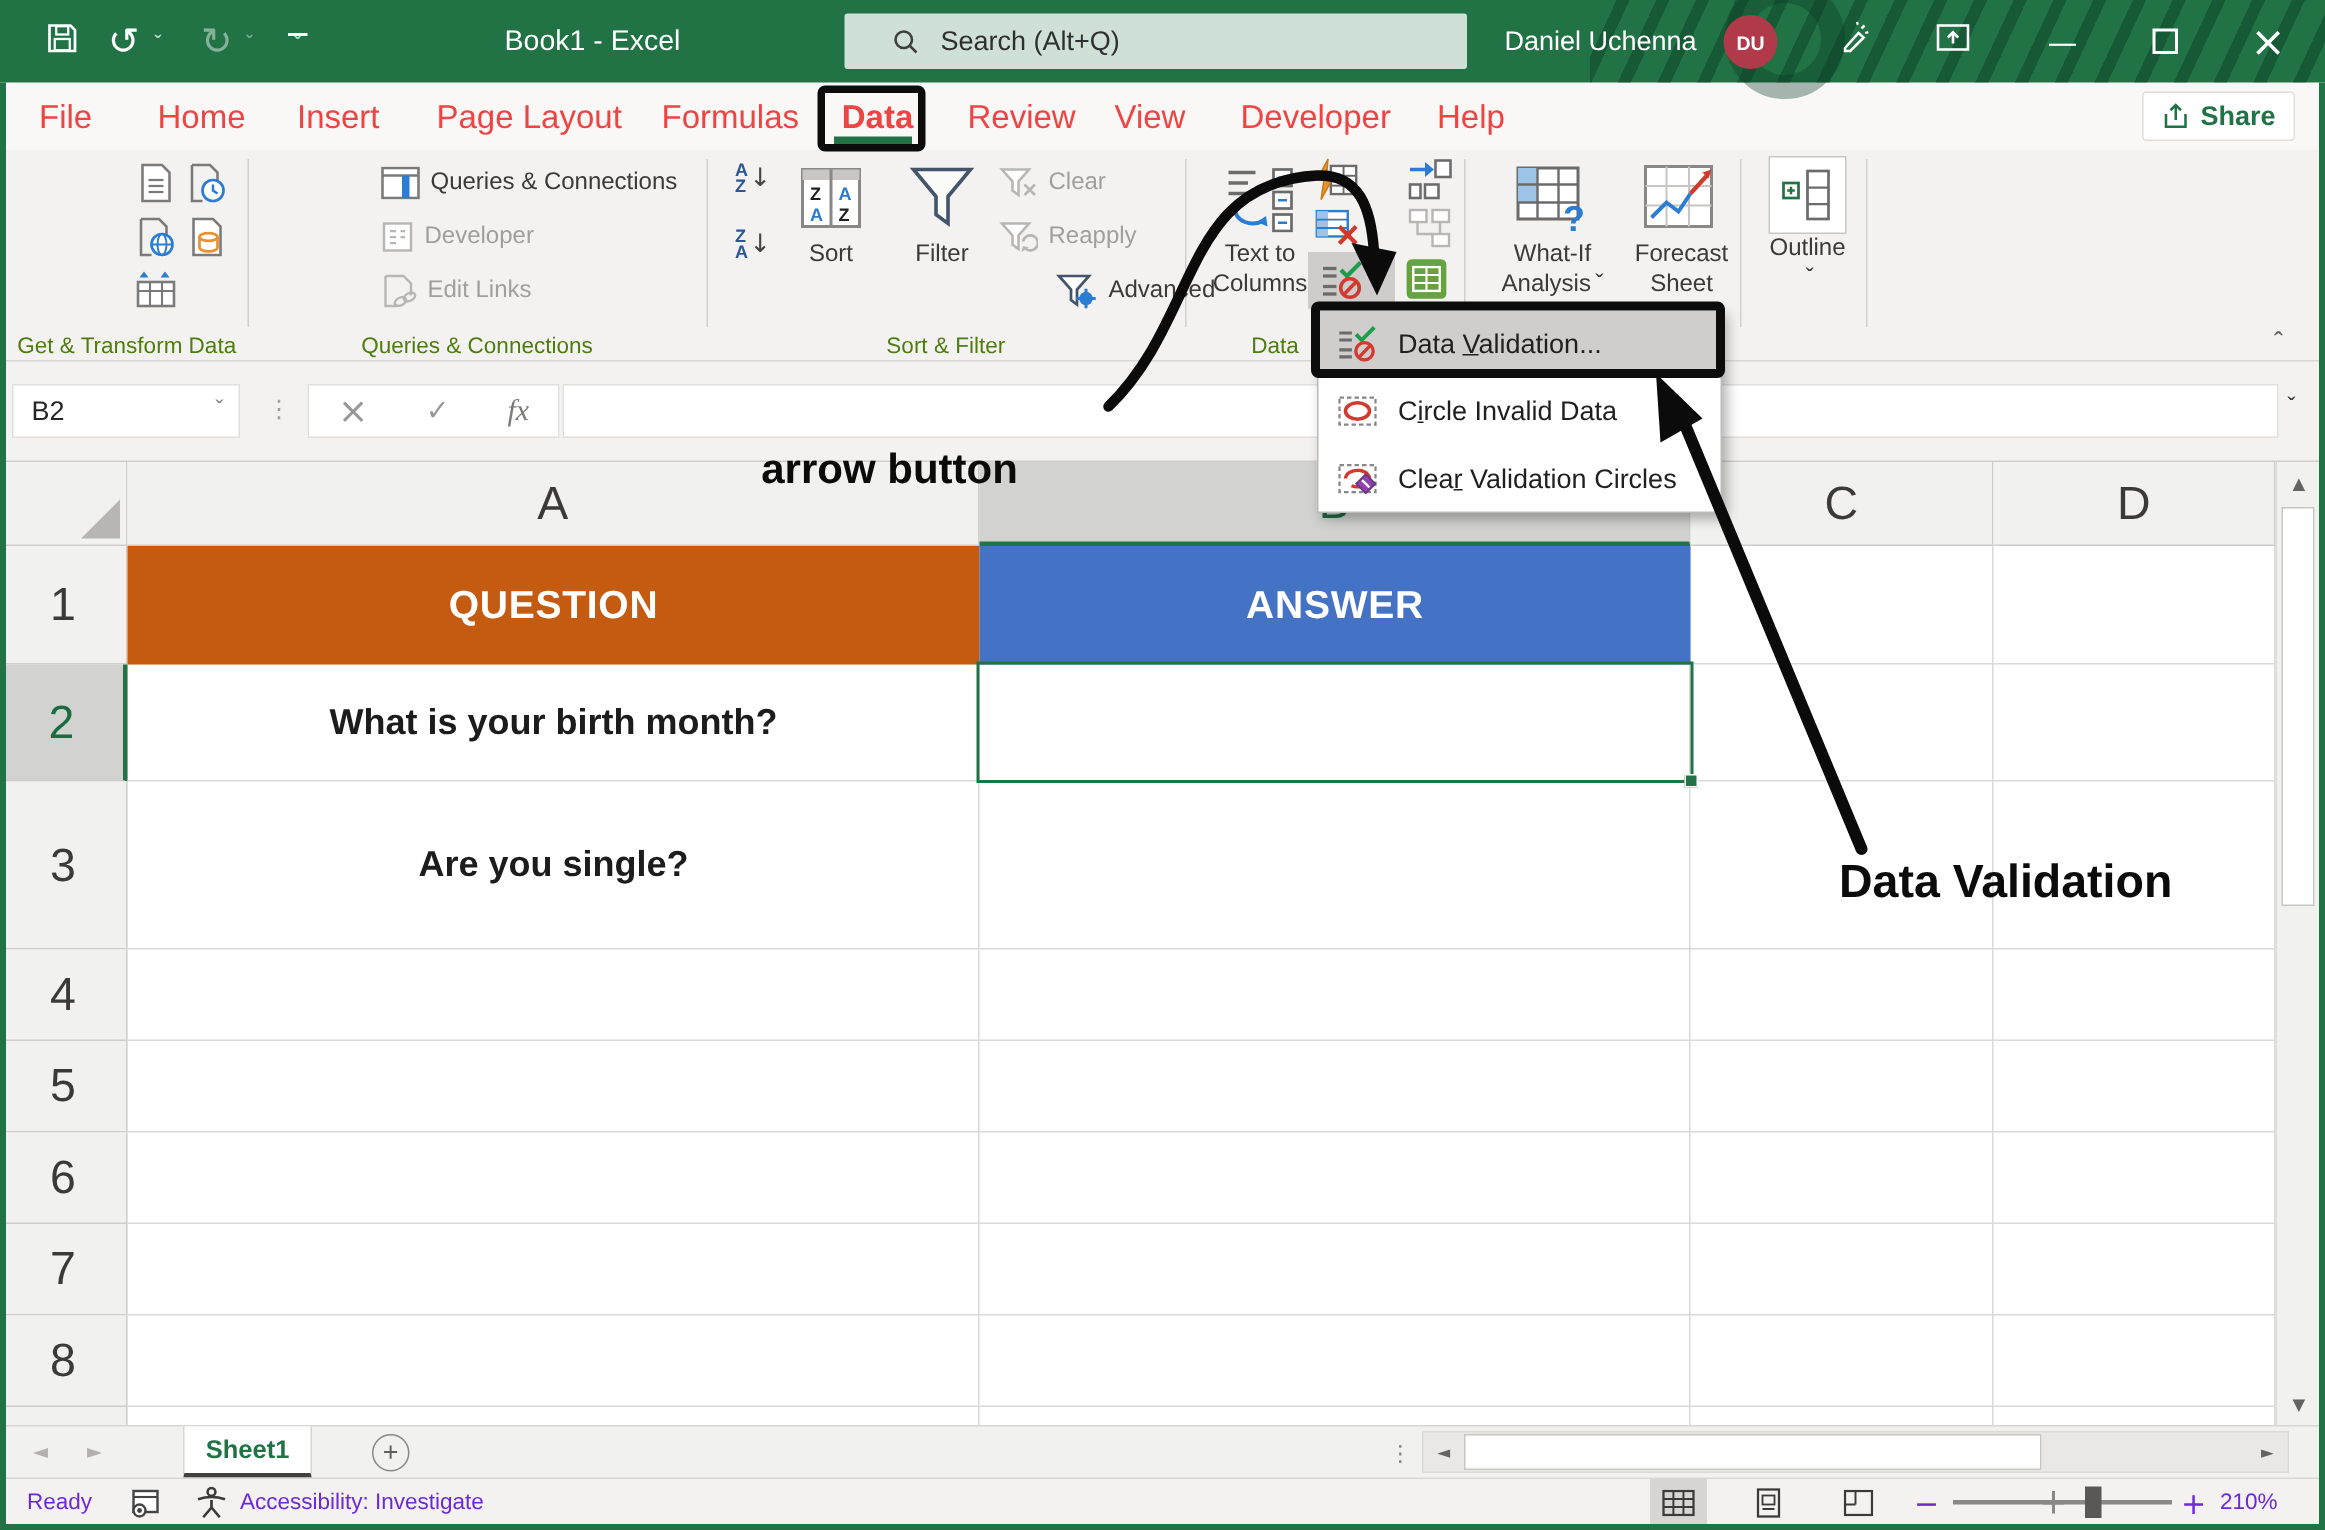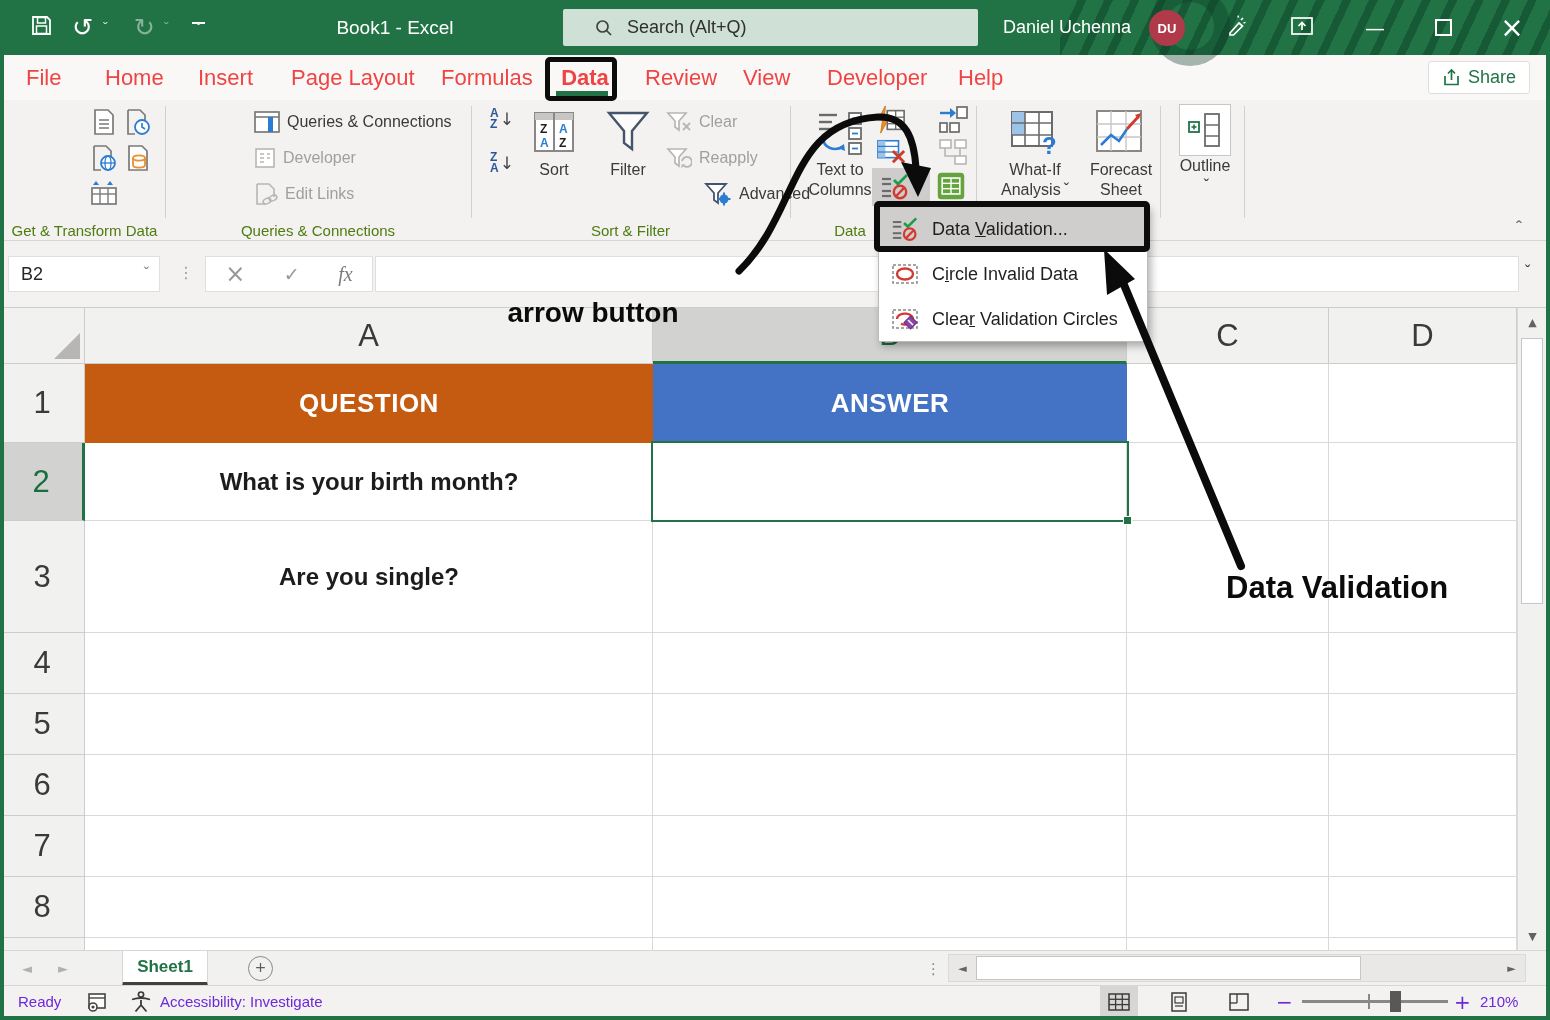--- a/index.html
+++ b/index.html
@@ -26,21 +26,21 @@
             color:#fff; font-size:20px; z-index:6; }
   .glyph { font-family:"DejaVu Sans", sans-serif; }
   .qat-chev { font-size:14px; color:#d8e6dd; }
 
   
   .tabrow { position:absolute; left:4px; top:55px; width:1542px; height:45px; background:#f9f8f7; z-index:20; }
   .rtab { position:absolute; top:0; height:45px; display:flex; align-items:center; font-size:22px; color:#ef4444; }
   .data-underline { position:absolute; left:556px; top:91px; width:52px; height:5px; background:#217346; }
   .share-btn { position:absolute; left:1428px; top:61px; width:102px; height:33px; background:#fff;
                border:1px solid #e0dedd; border-radius:3px; display:flex; align-items:center; justify-content:center;
-               gap:7px; color:#217346; font-size:18px; font-weight:normal; z-index:21; }
+               gap:7px; color:#217346; font-size:18px; font-weight:bold; z-index:21; }
 
   
   .ribbon { position:absolute; left:4px; top:100px; width:1542px; height:141px; background:#f3f2f1;
             border-bottom:1px solid #d8d6d4; z-index:20; }
   .rsep { position:absolute; top:6px; height:112px; width:1px; background:#d2d0ce; }
   .grplabel { position:absolute; top:122px; height:18px; font-size:15px; color:#4d7c0f; text-align:center; }
   .bigbtn { position:absolute; top:4px; height:104px; display:flex; flex-direction:column; align-items:center;
             justify-content:flex-start; }
   .bigbtn .bicon { height:56px; display:flex; align-items:center; }
   .blabel { font-size:16px; color:#3b3a39; text-align:center; line-height:20px; }

